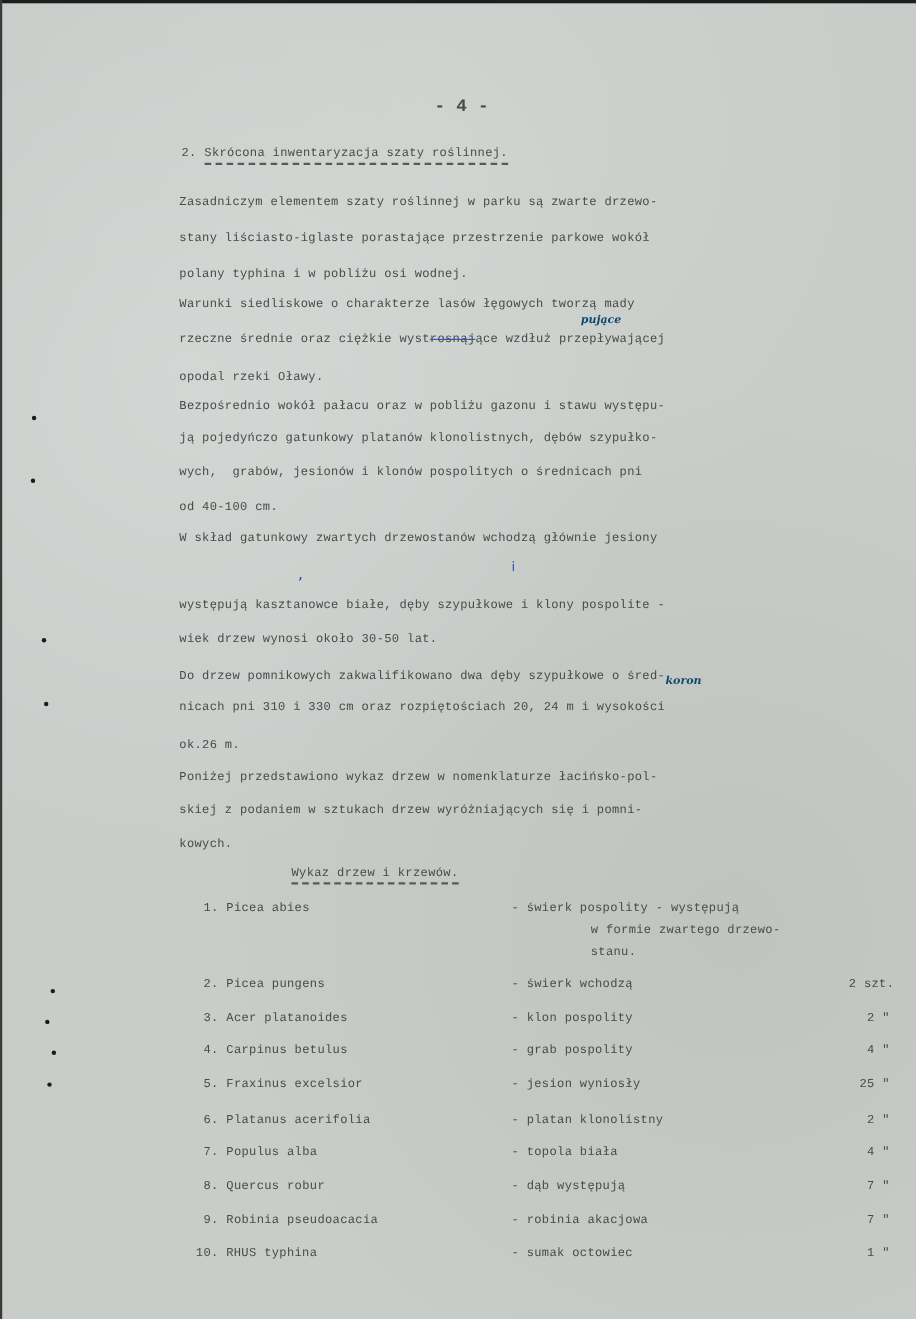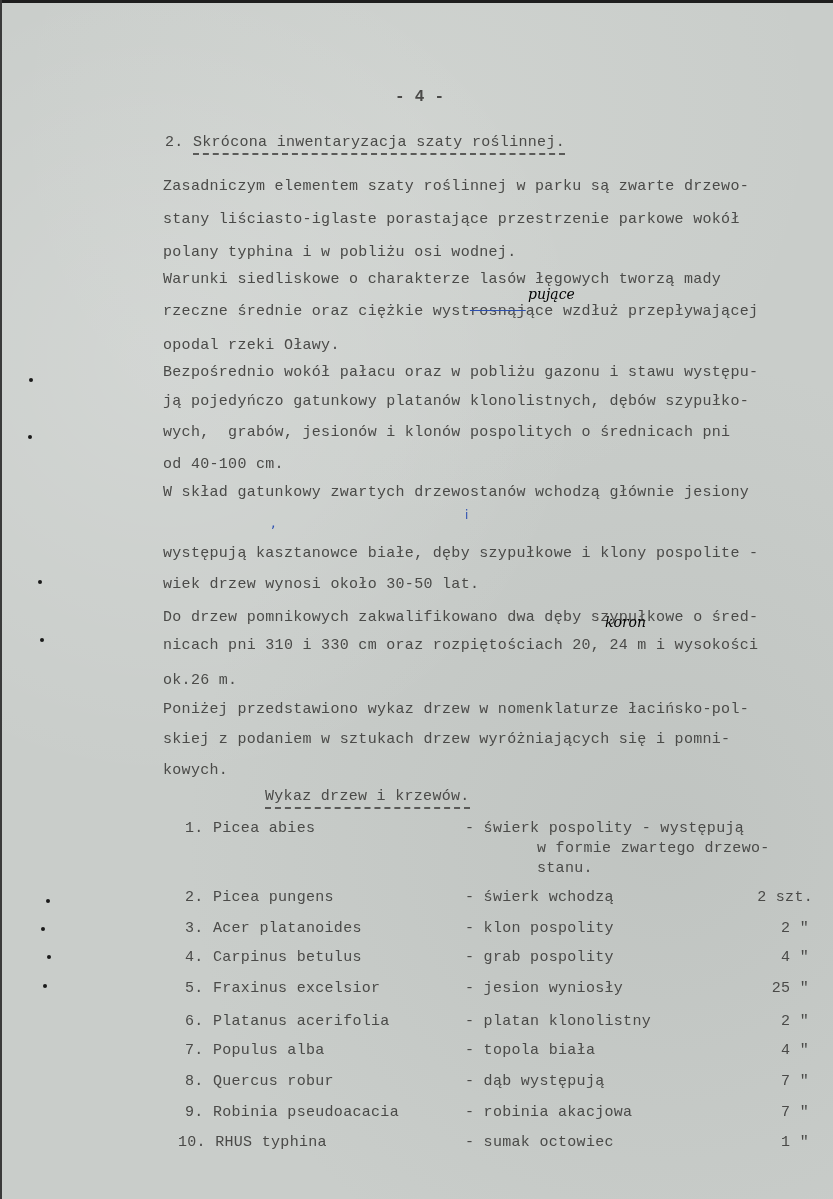--- a/index.html
+++ b/index.html
@@ -9,29 +9,29 @@
     background-image:
       radial-gradient(circle at 20% 30%, rgba(255,255,255,0.18) 0, rgba(255,255,255,0) 40%),
       radial-gradient(circle at 80% 70%, rgba(150,155,152,0.18) 0, rgba(150,155,152,0) 45%),
       radial-gradient(circle at 50% 10%, rgba(230,232,228,0.2) 0, rgba(230,232,228,0) 35%);
     font-family: "Liberation Mono", "DejaVu Sans Mono", monospace;
     color: #4a4a48;
   }
   .topedge { position: absolute; left: 0; top: 0; width: 833px; height: 3px; background: #1e1e1e; }
   .leftedge { position: absolute; left: 0; top: 0; width: 2px; height: 1199px; background: #3a3a3a; }
   .page { position: absolute; left: 0; top: 0; width: 833px; height: 1199px; }
-  .line { position: absolute; white-space: pre; font-size: 15px; letter-spacing: 0.3px; }
+  .line { position: absolute; white-space: pre; font-size: 11px; letter-spacing: 0.3px; }
   .pnum { left: 395px; top: 88px; font-size: 16px; font-weight: bold; }
   .heading { left: 165px; top: 134px; }
   .heading .u { border-bottom: 2px dashed #5a5a58; padding-bottom: 2px; }
   .subhead { left: 265px; top: 788px; }
   .subhead .u { border-bottom: 2px dashed #5a5a58; padding-bottom: 2px; }
   .p { left: 163px; font-family: Liberation Mono, monospace; }
   .dot { position: absolute; width: 4px; height: 4px; border-radius: 50%; background: #1a1a1a; }
-  .hand { position: absolute; color: #000000; font-family: "DejaVu Serif", serif; font-style: italic; font-size: 14px; }
+  .hand { position: absolute; color: #0c4a6e; font-family: "DejaVu Serif", serif; font-style: italic; font-size: 10px; font-weight: bold; }
   .mark { position: absolute; color: #2c4fb0; font-family: "DejaVu Sans", sans-serif; font-size: 14px; }
   .tbl .latin { position: absolute; left: 185px; }
   .tbl .pol { position: absolute; left: 465px; }
   .tbl .qty { position: absolute; right: 20px; text-align: right; }
   .row { position: absolute; left: 0; width: 833px; height: 20px; }
 </style>
 </head>
 <body>
 
 <div class="topedge"></div>

